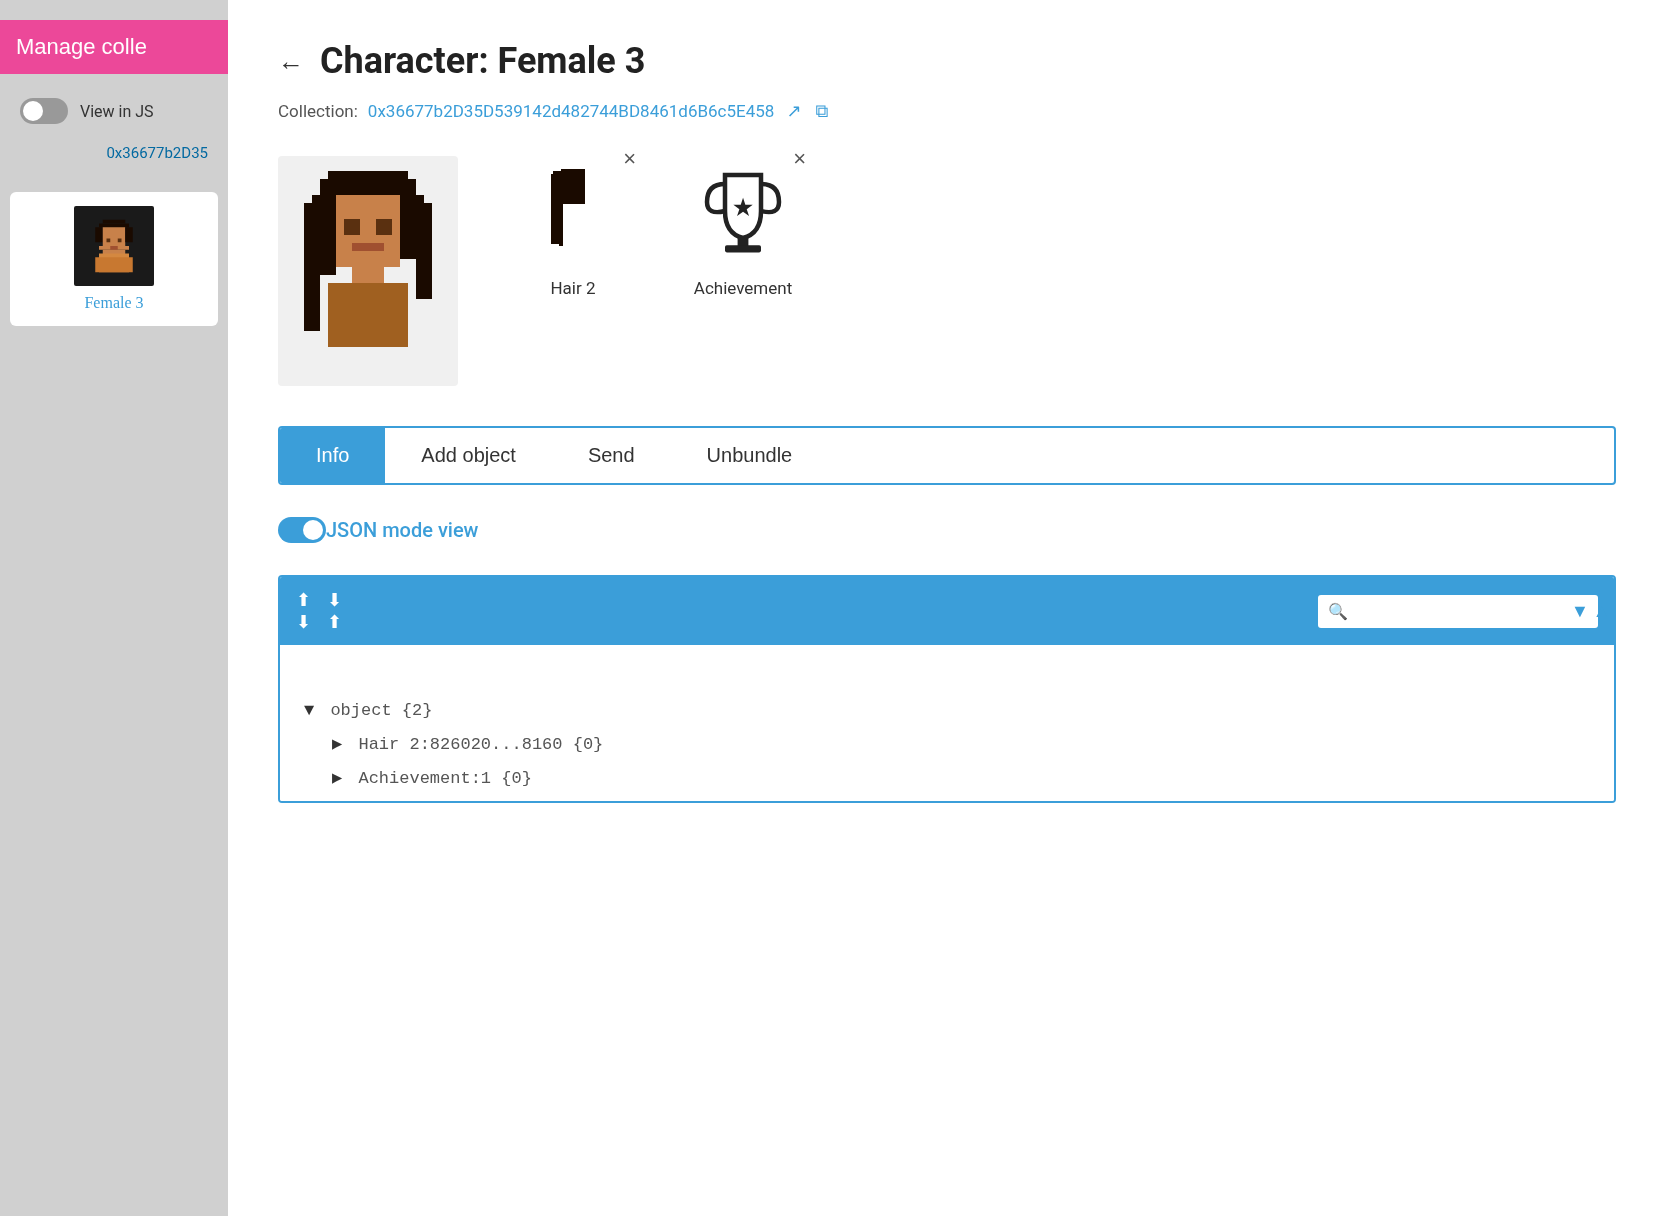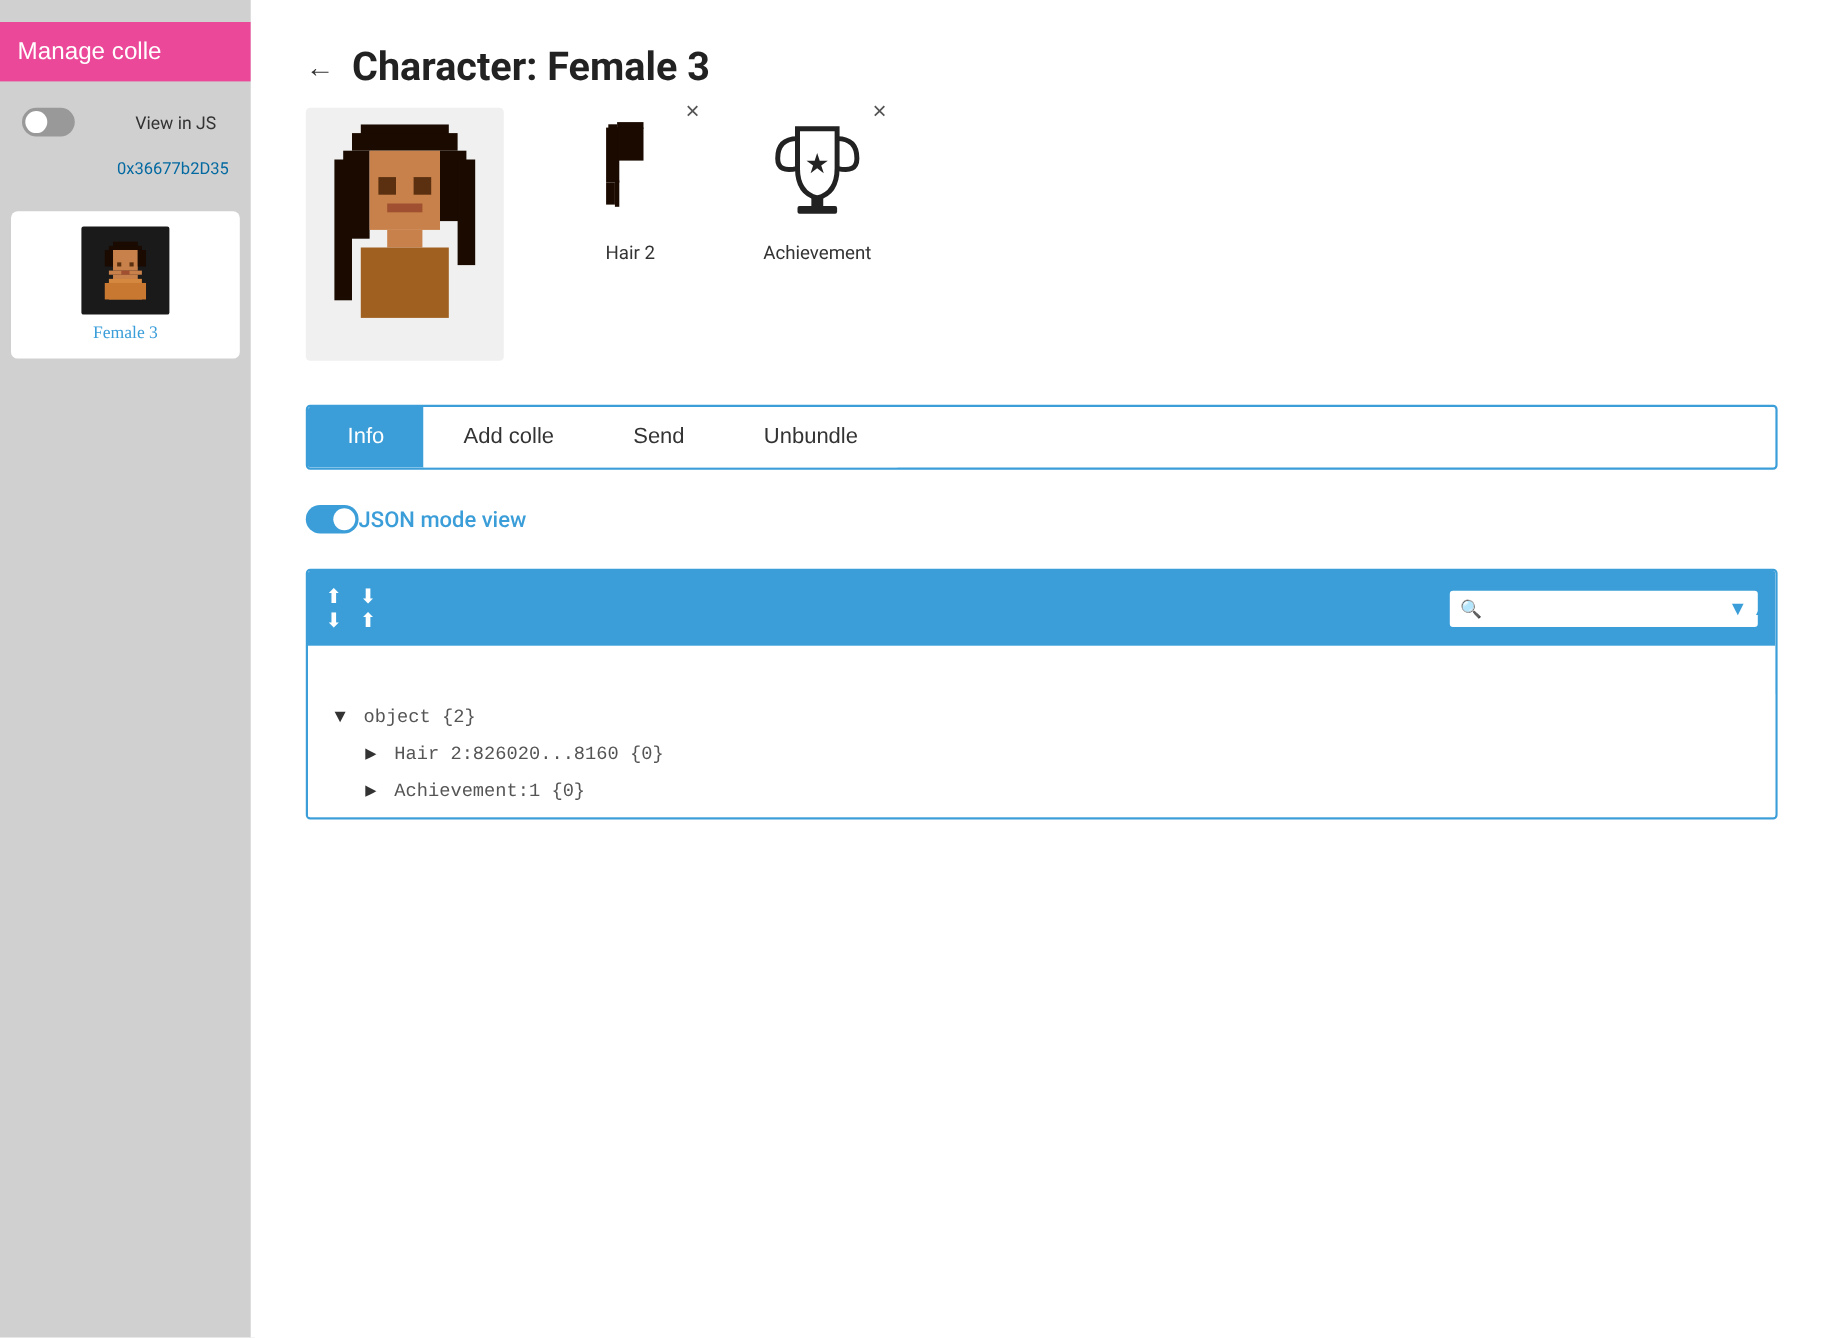--- a/index.html
+++ b/index.html
@@ -67,21 +67,20 @@
       top: 3px;
       left: 3px;
       transition: left 0.2s;
     }
     .toggle-switch.on::after { left: 25px; }
     .toggle-label {
       font-size: 16px;
       color: #333;
       white-space: nowrap;
       overflow: hidden;
-      margin-left: 43px;
     }
     .sidebar-address {
       font-size: 15px;
       color: #0369a1;
       padding: 0 20px;
       margin-bottom: 20px;
       word-break: break-all;
       text-align: right;
     }
     .sidebar-card {
@@ -344,20 +343,26 @@
   </div>
 </aside>
 
 <main class="main">
 
   <div class="page-header">
     <button class="back-btn">←</button>
     <h1 class="page-title">Character: Female 3</h1>
   </div>
 
+  <div class="collection-row">
+    <span class="collection-label">Collection:</span>
+    <span class="collection-address">0x36677b2D35D539142d482744BD8461d6B6c5E458</span>
+    <button class="icon-btn">↗</button>
+    <button class="icon-btn">⧉</button>
+  </div>
 
   <div class="nft-display">
 
     <div class="main-nft">
       <svg width="160" height="200" viewBox="0 0 20 25" style="image-rendering:pixelated">
 
         <rect x="5" y="0" width="10" height="2" fill="#1a0a00"></rect>
         <rect x="4" y="1" width="12" height="2" fill="#1a0a00"></rect>
 
         <rect x="3" y="3" width="3" height="10" fill="#1a0a00"></rect>
@@ -411,21 +416,21 @@
 
           <text x="50" y="55" text-anchor="middle" font-size="28" fill="#222">★</text>
         </svg>
       </div>
       <span class="asset-name">Achievement</span>
     </div>
   </div>
 
   <div class="tabs">
     <button class="tab active">Info</button>
-    <button class="tab">Add colle</button>
+    <button class="tab">Add object</button>
     <button class="tab">Send</button>
     <button class="tab">Unbundle</button>
   </div>
 
   <div class="json-toggle-row">
     <div class="toggle-switch on"></div>
     <span class="json-toggle-label">JSON mode view</span>
   </div>
 
   <div class="json-viewer">

